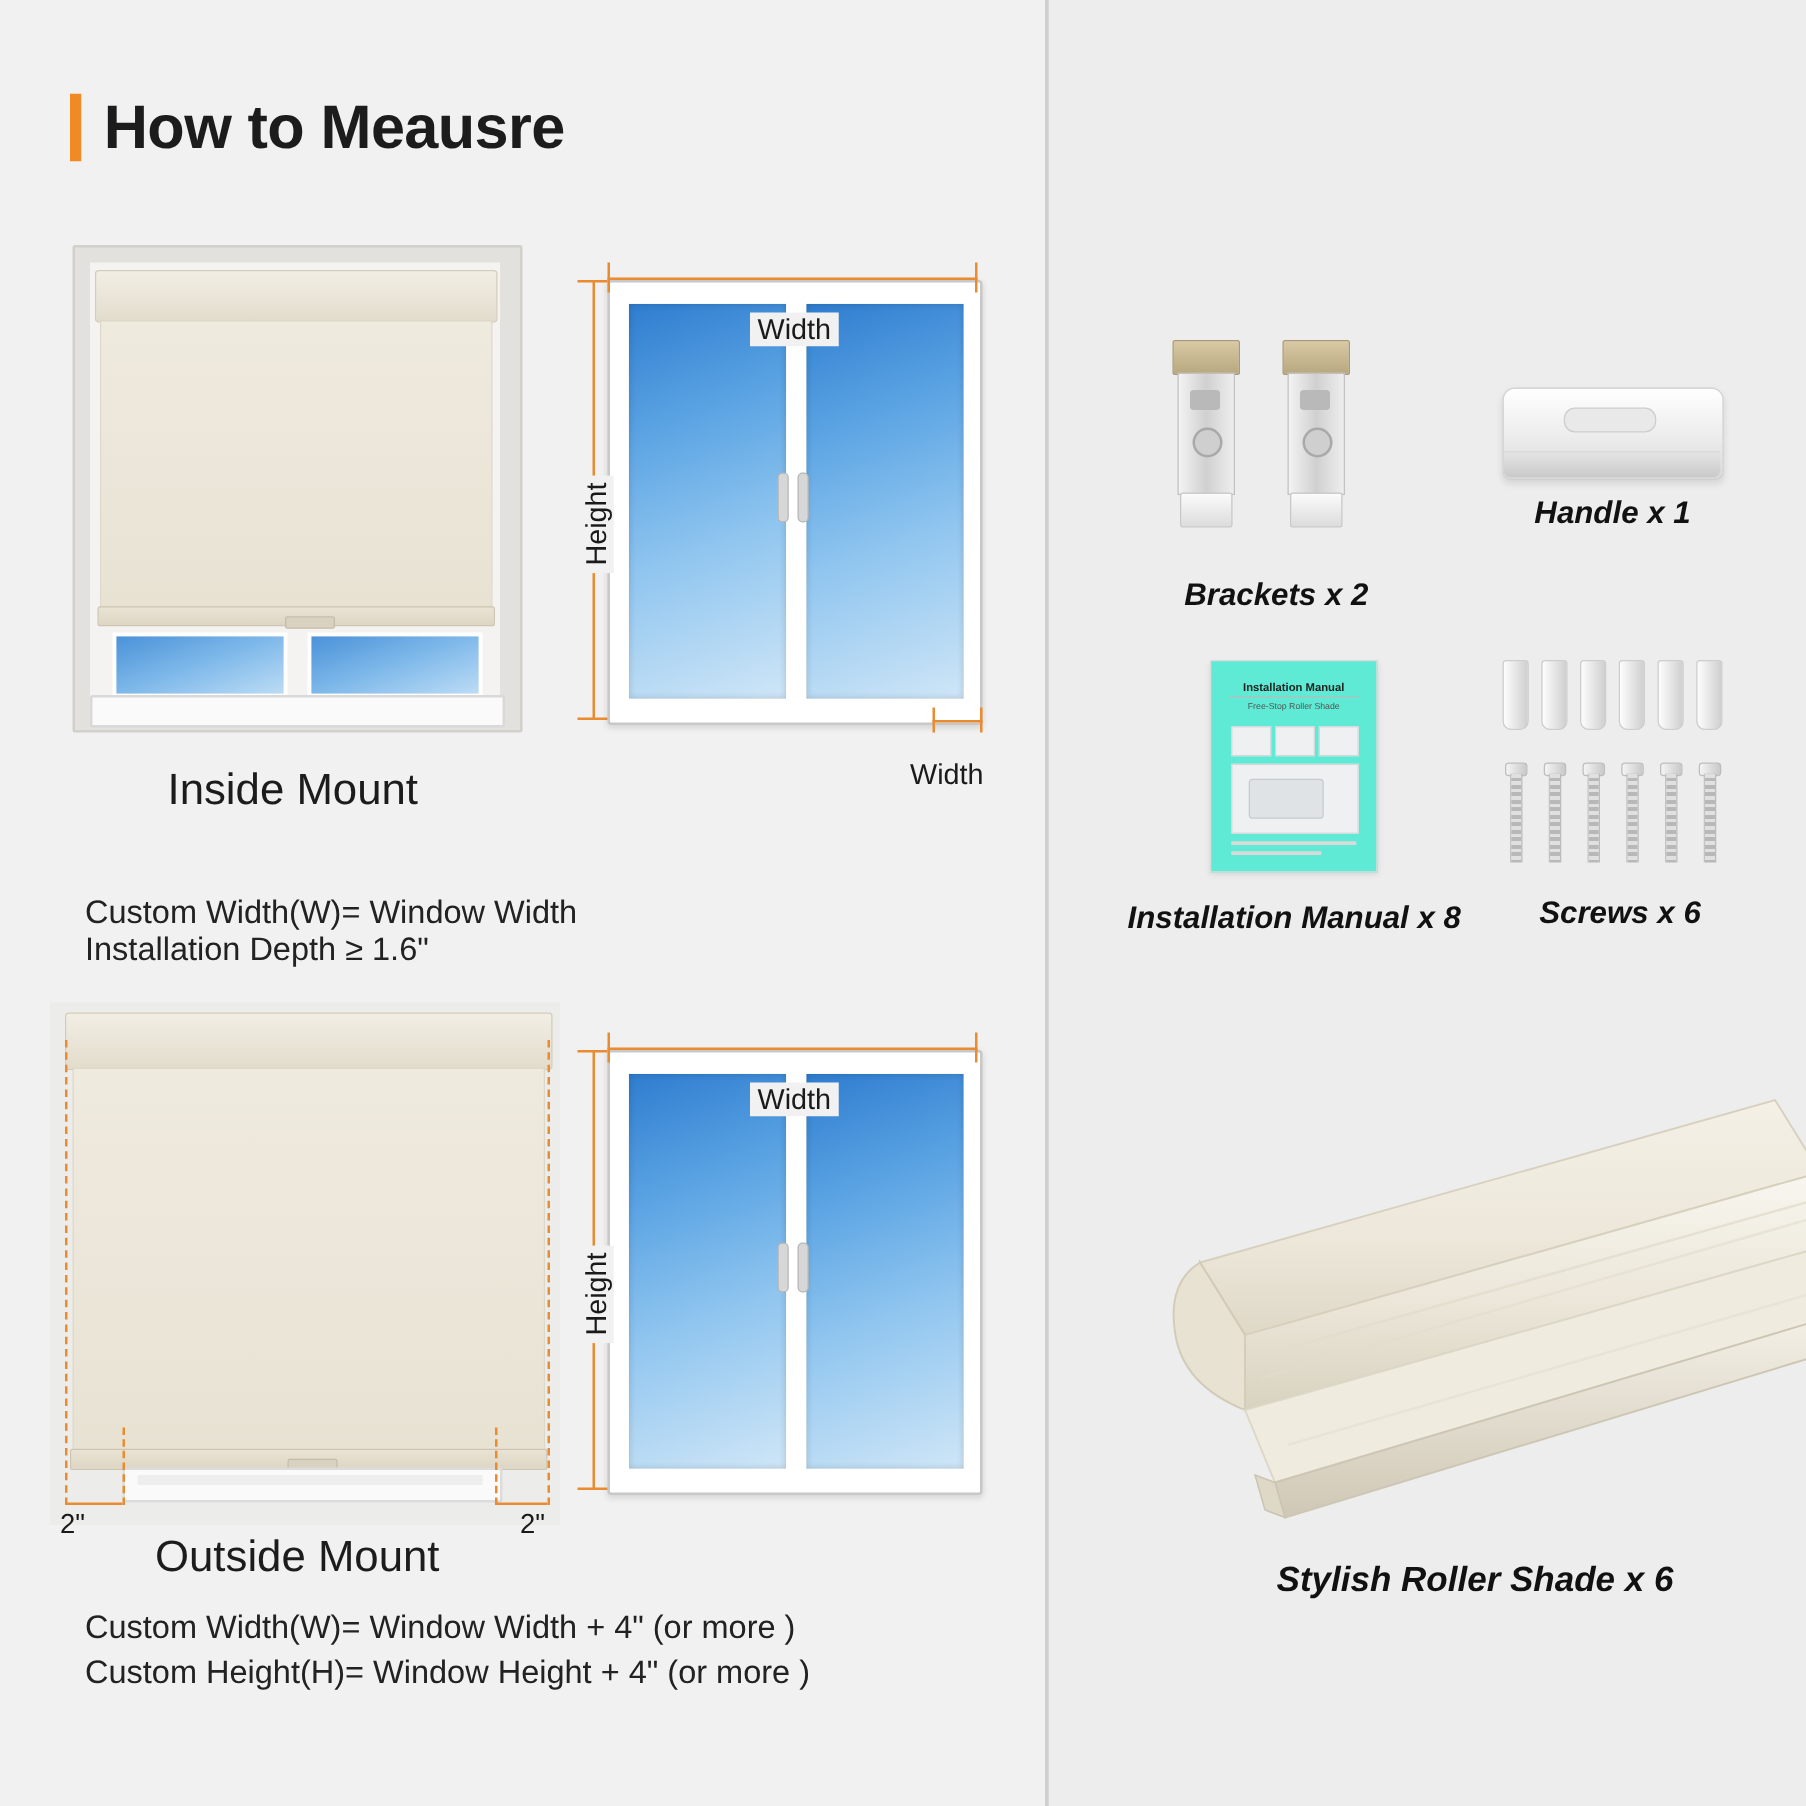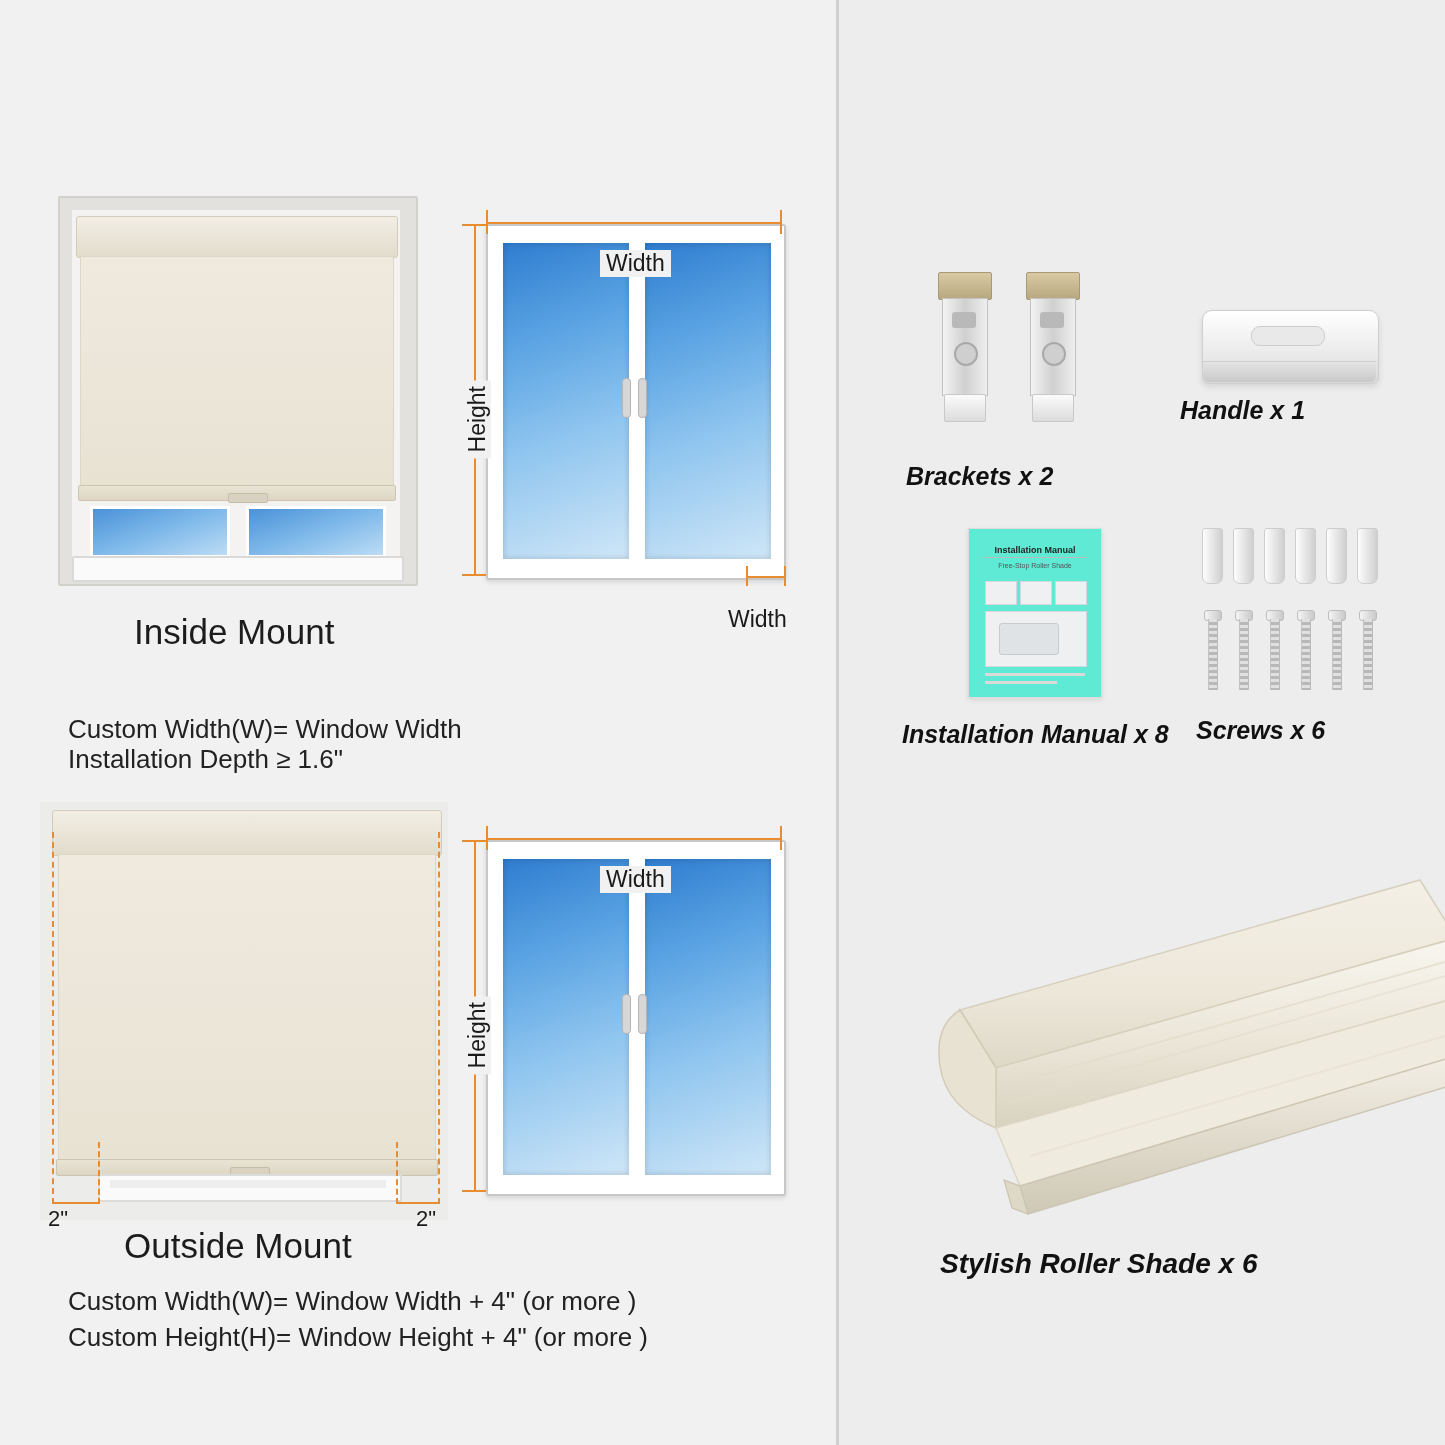--- a/index.html
+++ b/index.html
@@ -73,20 +73,21 @@
     color: #222222;
     white-space: nowrap;
   }
   .pkg-label {
     position: absolute;
     font-size: 25px;
     font-weight: bold;
     font-style: italic;
     color: #111111;
     white-space: nowrap;
+    text-align: center;
   }
   .dim-label {
     position: absolute;
     font-size: 23px;
     color: #1a1a1a;
     font-weight: normal;
     margin-top: 26px;
   }
   .vert-label {
     writing-mode: vertical-rl;
@@ -270,20 +271,24 @@
 </style>
 </head>
 <body>
 
 <div id="page">
 
   <div class="panel-left"></div>
   <div class="panel-right"></div>
   <div class="divider"></div>
 
+  <div class="heading" id="heading-left">
+    <div class="bar"></div>
+    <div class="txt">How to Meausre</div>
+  </div>
 
   <div class="win-wrap" style="left:58px; top:196px; width:360px; height:390px;">
 
     <div class="shade-outerwall" style="left:0; top:0; width:356px; height:386px; border-radius:2px;"></div>
     <div class="shade-recess" style="left:14px; top:14px; width:328px; height:358px;"></div>
 
     <div class="shade-headrail" style="left:18px; top:20px; width:320px; height:40px;"></div>
 
     <div class="shade-fabric" style="left:22px; top:60px; width:312px; height:230px;"></div>
 

